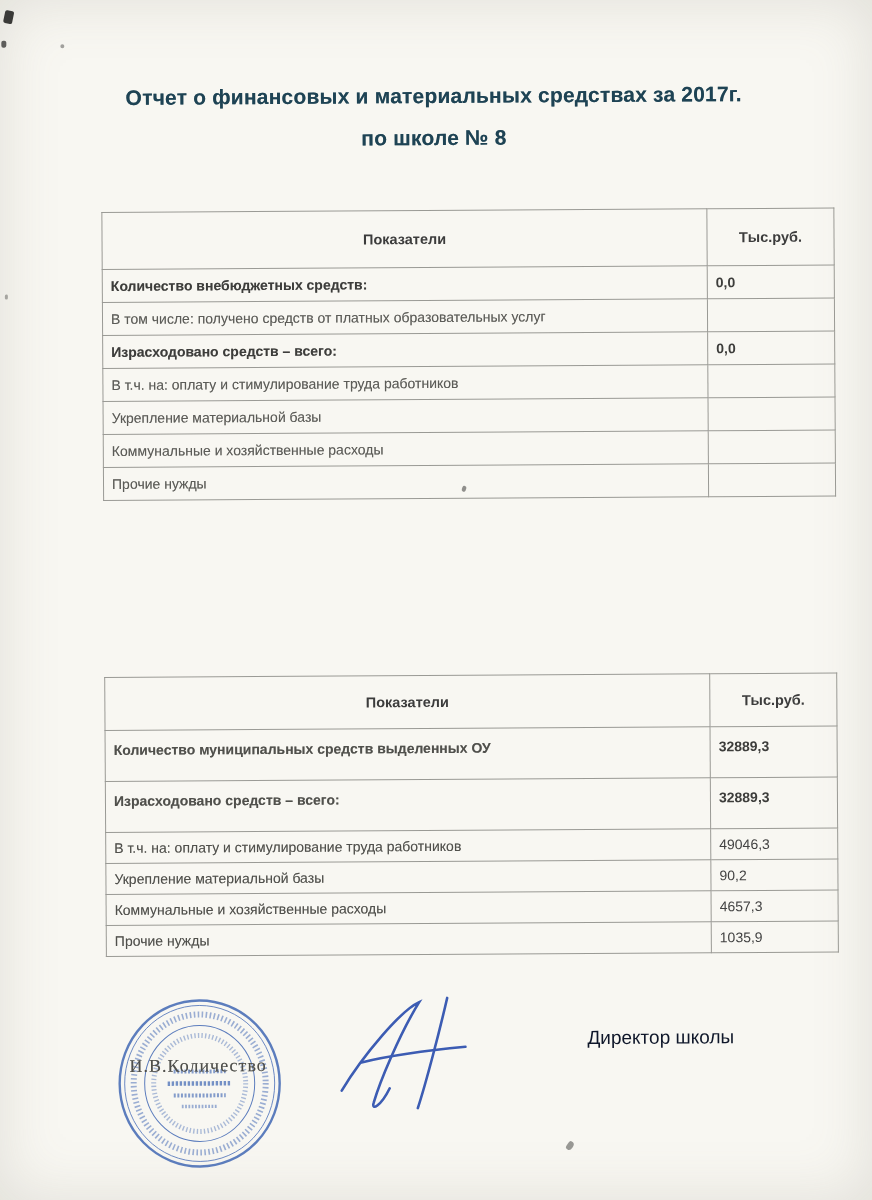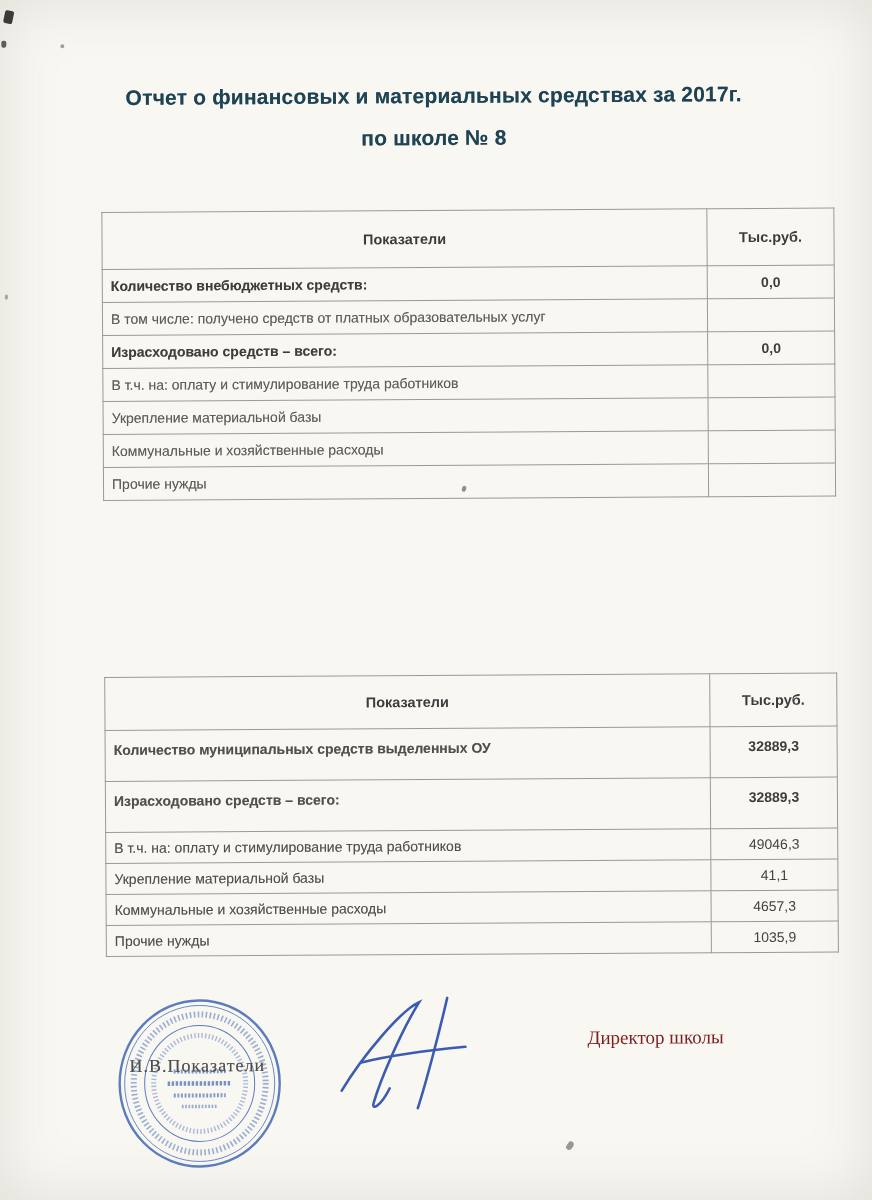--- a/index.html
+++ b/index.html
@@ -42,35 +42,35 @@
   }
   table.t td,table.t th{
     border:1px solid #9a9a95;
     padding:2px 8px;
     overflow:hidden;white-space:nowrap;
   }
   table.t th{font-weight:bold;text-align:center;color:#3c3c3c;font-size:14.5px;}
   .c1{width:588px;}
   .c2{width:110px;border-radius:11px;}
   td.lbl{text-align:left;color:#5c5c58;text-shadow:0 0 .5px rgba(70,70,65,.4);}
-  td.val{text-align:center;color:#434343;}
+  td.val{text-align:left;color:#434343;}
   tr.b td{font-weight:bold;color:#3d3d3b;}
   .t1{top:210px;}
   .t1 thead tr{height:57px;}
   .t1 tbody tr{height:33px;}
   .t2{top:675px;}
   .t2 thead tr{height:53px;}
   .t2 tbody tr{height:31px;}
   .t2 tbody tr.tall{height:51px;vertical-align:top;}
   .t2 tbody tr.tall td{padding-top:11px;}
   .t2 td.lbl{color:#50504c;}
 
   .director-label{position:absolute;left:584px;top:1028px;
-    font-family:Liberation Serif, serif;
-    font-size:19px;color:#7f1d1d;}
+    font-family:Liberation Sans, sans-serif;
+    font-size:19px;color:#0f172a;}
   .director-name{position:absolute;left:126px;top:1054px;z-index:3;
     font-family:"Liberation Serif","DejaVu Serif",serif;
     font-size:18px;letter-spacing:1px;color:#4e4e4a;
     text-shadow:0 0 .6px rgba(60,60,55,.4);}
   .stamp{position:absolute;left:112px;top:992px;width:168px;height:176px;z-index:1;opacity:.82;}
   .signature{position:absolute;left:320px;top:992px;width:150px;height:120px;z-index:2;opacity:.92;}
 </style>
 </head>
 <body>
 
@@ -143,21 +143,21 @@
         <tr class="b tall">
           <td class="lbl">Израсходовано средств – всего:</td>
           <td class="val">32889,3</td>
         </tr>
         <tr>
           <td class="lbl">В т.ч. на: оплату и стимулирование труда работников</td>
           <td class="val">49046,3</td>
         </tr>
         <tr>
           <td class="lbl">Укрепление материальной базы</td>
-          <td class="val">41,1</td>
+          <td class="val">90,2</td>
         </tr>
         <tr>
           <td class="lbl">Коммунальные и хозяйственные расходы</td>
           <td class="val">4657,3</td>
         </tr>
         <tr>
           <td class="lbl">Прочие нужды</td>
           <td class="val">1035,9</td>
         </tr>
       </tbody>
@@ -179,16 +179,16 @@
 
     <svg class="signature" viewBox="0 0 150 120" xmlns="http://www.w3.org/2000/svg">
       <g fill="none" stroke="#2d4fae" stroke-width="2.6" stroke-linecap="round">
         <path d="M 18,98 C 40,62 78,18 96,10 C 76,42 56,90 50,110 C 47,119 57,114 66,96"></path>
         <path d="M 124,6 C 116,40 102,92 94,116"></path>
         <path d="M 38,70 C 72,62 108,58 142,55"></path>
       </g>
     </svg>
 
     <div class="director-label">Директор школы</div>
-    <div class="director-name">И.В.Показатели</div>
+    <div class="director-name">И.В.Количество</div>
 
   </div>
 </div>
 
 </body></html>

